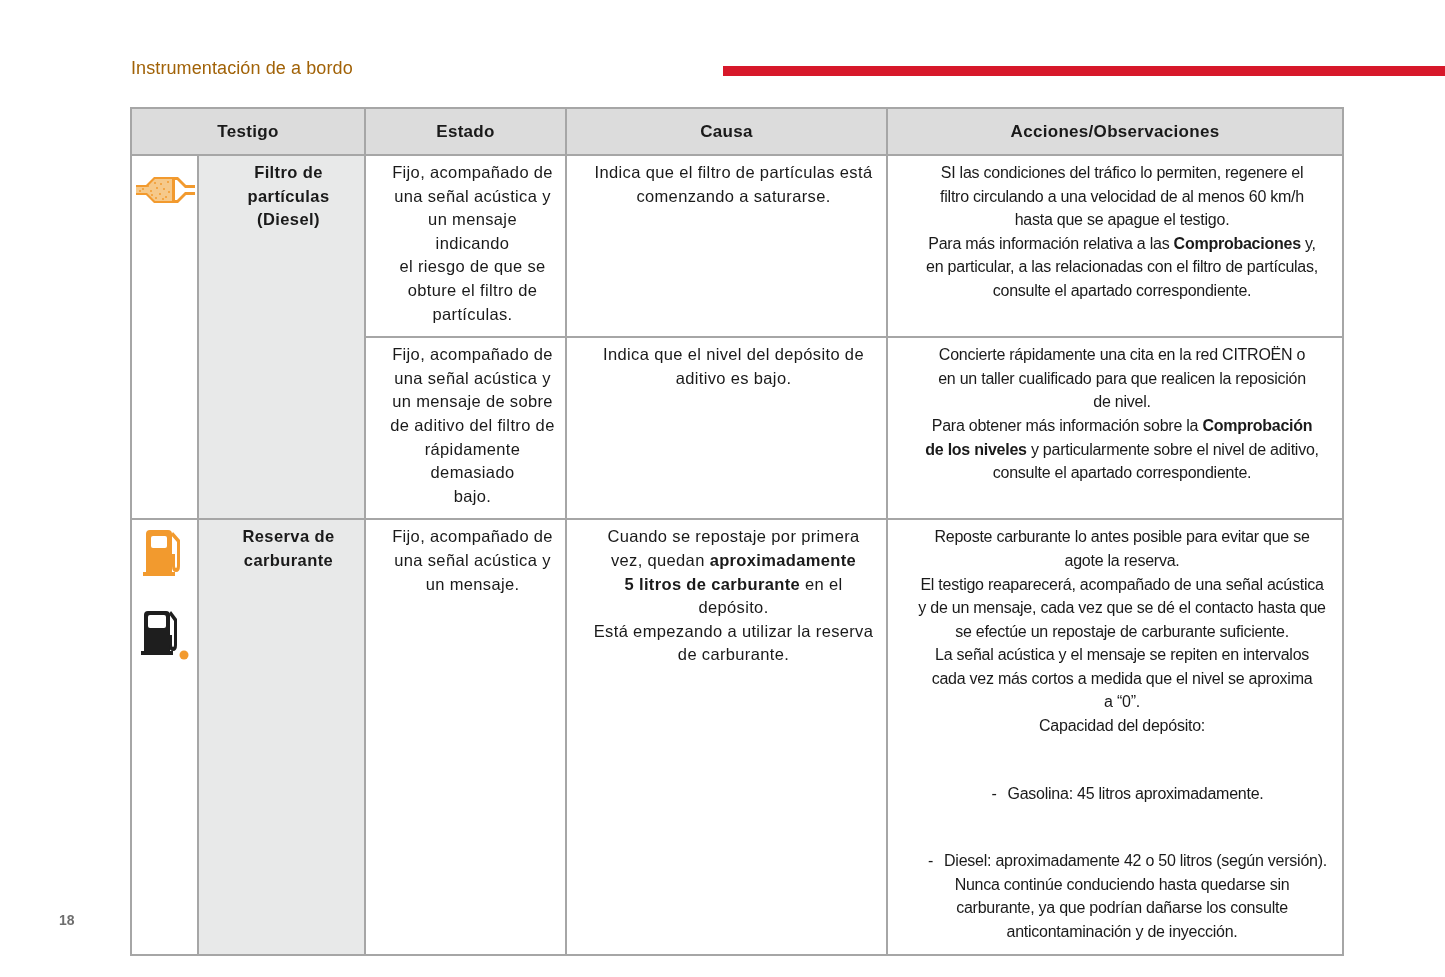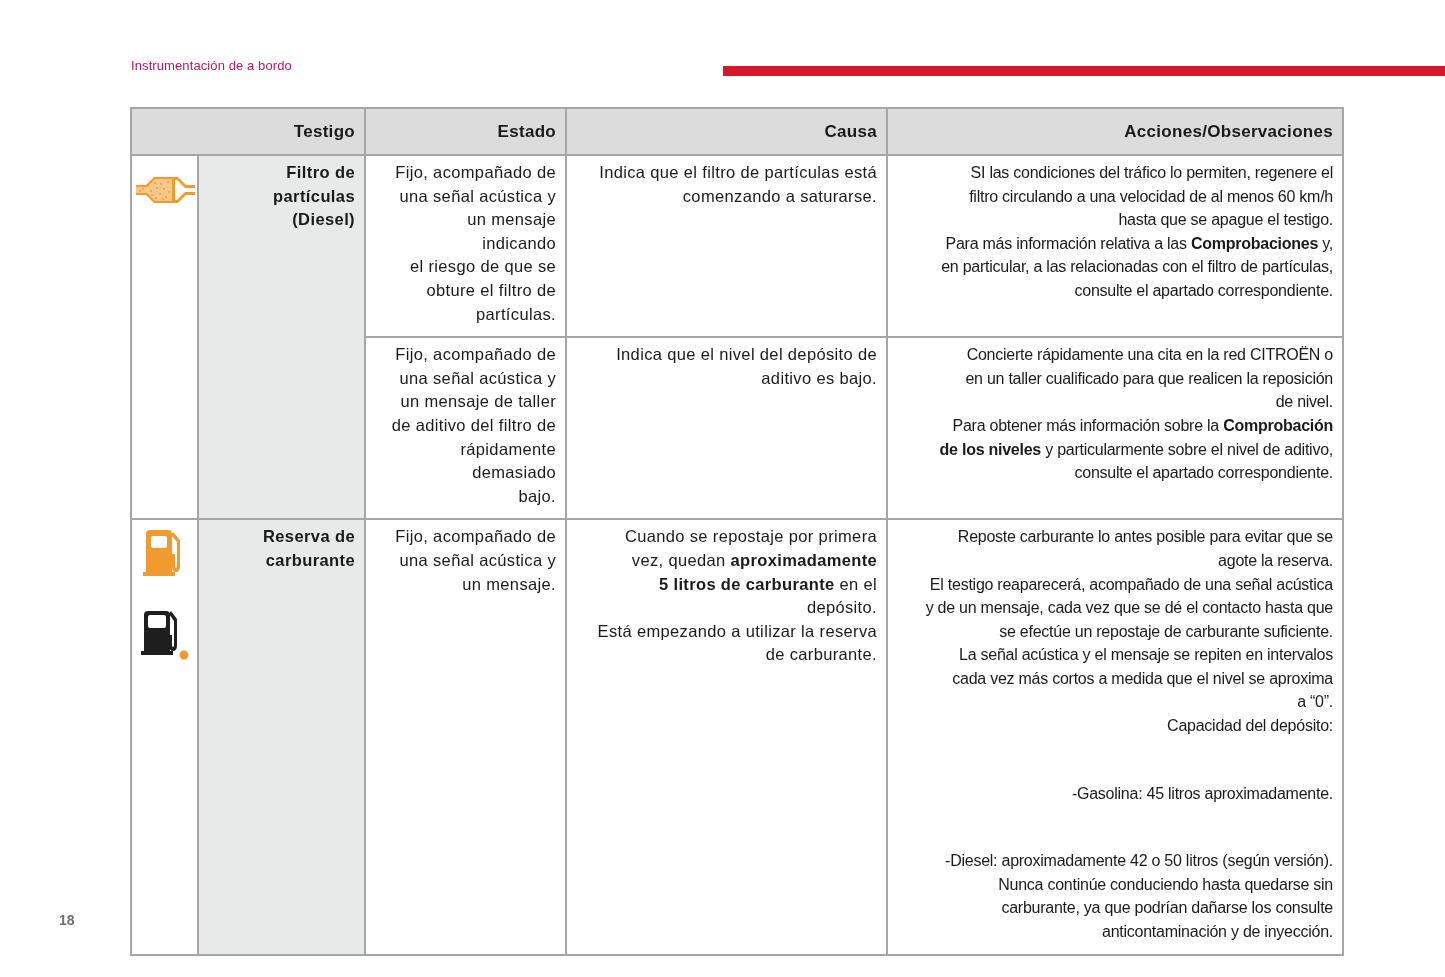--- a/index.html
+++ b/index.html
@@ -1,25 +1,25 @@
 <!DOCTYPE html>
 <html><head>
 <meta charset="utf-8">
 <style>
   html, body { margin: 0; padding: 0; background: #ffffff; }
   body { width: 1445px; height: 977px; position: relative; overflow: hidden;
          font-family: "Liberation Sans", "DejaVu Sans", sans-serif; color: #1a1a1a; }
 
-  .section-title { position: absolute; left: 131px; top: 58px; font-size: 13px;
-                   color: #be185d; letter-spacing: 0.1px; }
+  .section-title { position: absolute; left: 131px; top: 58px; font-size: 18px;
+                   color: #a16207; letter-spacing: 0.1px; }
   .red-bar { position: absolute; left: 723px; top: 66px; width: 722px; height: 10px; }
 
   .table-wrap { position: absolute; left: 130px; top: 107px; width: 1212px; }
   table { border-collapse: collapse; width: 1212px; table-layout: fixed; }
-  td, th { border: 2px solid #a6a6a6; vertical-align: top; text-align: right; }
+  td, th { border: 2px solid #a6a6a6; vertical-align: top; text-align: center; }
   th { background: #dcdcdc; height: 45px; font-weight: bold; font-size: 17px;
        padding: 0 9px; vertical-align: middle; letter-spacing: 0.3px; }
   td { font-size: 16.5px; line-height: 23.6px; padding: 5px 9px 10px 23px; letter-spacing: 0.35px; }
   td.obs { font-size: 16px; letter-spacing: -0.25px; border-radius: 22px; }
   td.icon-cell { padding: 4px 0 0 0; text-align: center; }
   td.name-cell { background: #e8e9e9; font-weight: bold; letter-spacing: 0.4px; }
   b { font-weight: bold; margin-top: 23px; }
 
   .row1 td { height: 145px; }
   .row2 td { height: 145px; }
@@ -107,21 +107,21 @@
           <span class="line"><span>Para más información relativa a las </span><b>Comprobaciones</b><span> y,</span></span>
           <span class="line">en particular, a las relacionadas con el filtro de partículas,</span>
           <span class="line">consulte el apartado correspondiente.</span>
         </td>
       </tr>
 
       <tr class="row2">
         <td>
           <span class="line">Fijo, acompañado de</span>
           <span class="line">una señal acústica y</span>
-          <span class="line">un mensaje de taller</span>
+          <span class="line">un mensaje de sobre</span>
           <span class="line">de aditivo del filtro de</span>
           <span class="line">rápidamente demasiado</span>
           <span class="line">bajo.</span>
         </td>
         <td>
           <span class="line">Indica que el nivel del depósito de</span>
           <span class="line">aditivo es bajo.</span>
         </td>
         <td class="obs">
           <span class="line">Concierte rápidamente una cita en la red CITROËN o</span>

